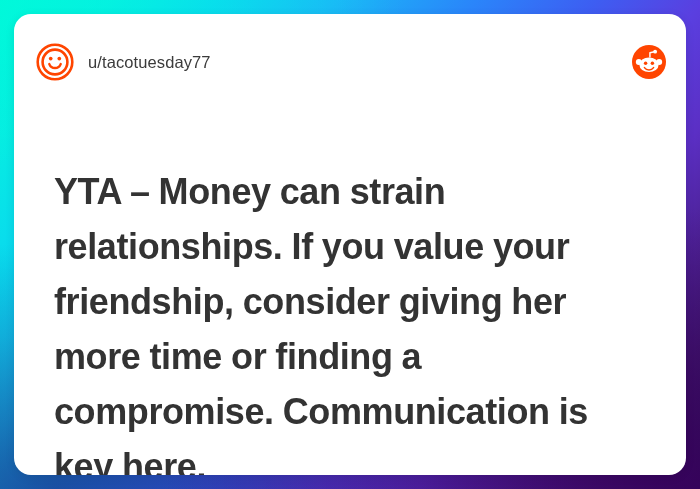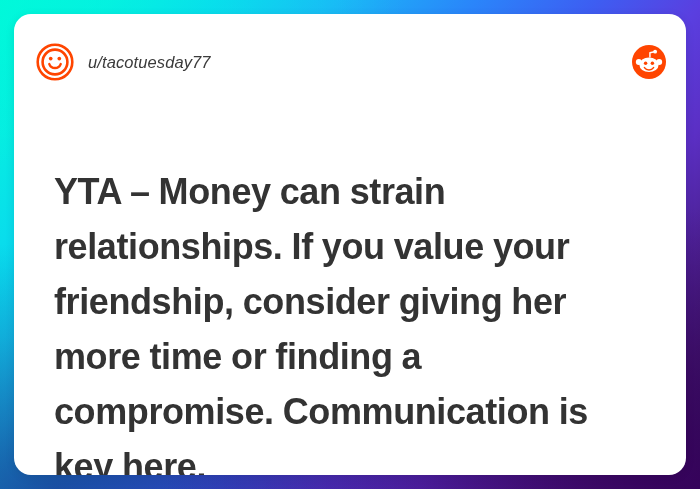--- a/index.html
+++ b/index.html
@@ -68,21 +68,20 @@
   .card-header {
     position: absolute;
     left: 0;
     top: 0;
     right: 0;
     height: 96px;
     display: flex;
     align-items: center;
     padding: 0 20px 0 22px;
     box-sizing: border-box;
-    font-style: italic;
   }
 
   .avatar {
     width: 38px;
     height: 38px;
     flex: 0 0 38px;
     display: block;
   }
 
   .username {

